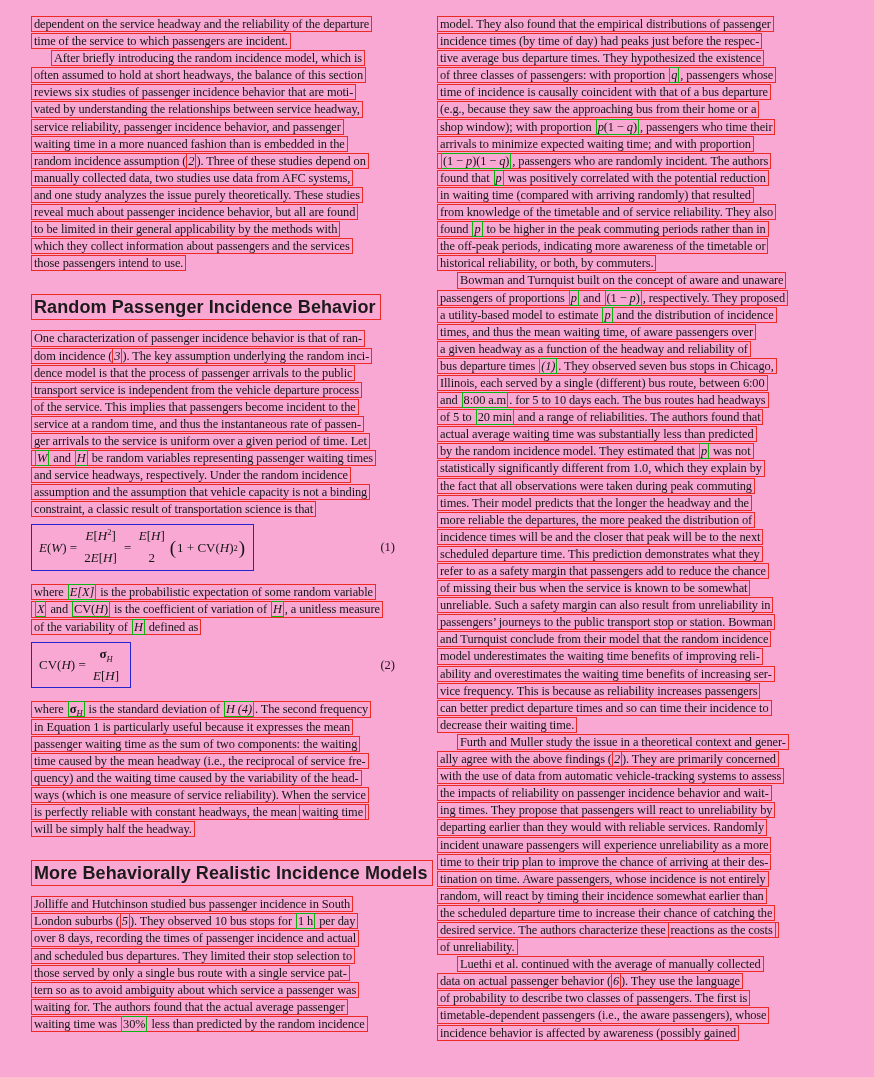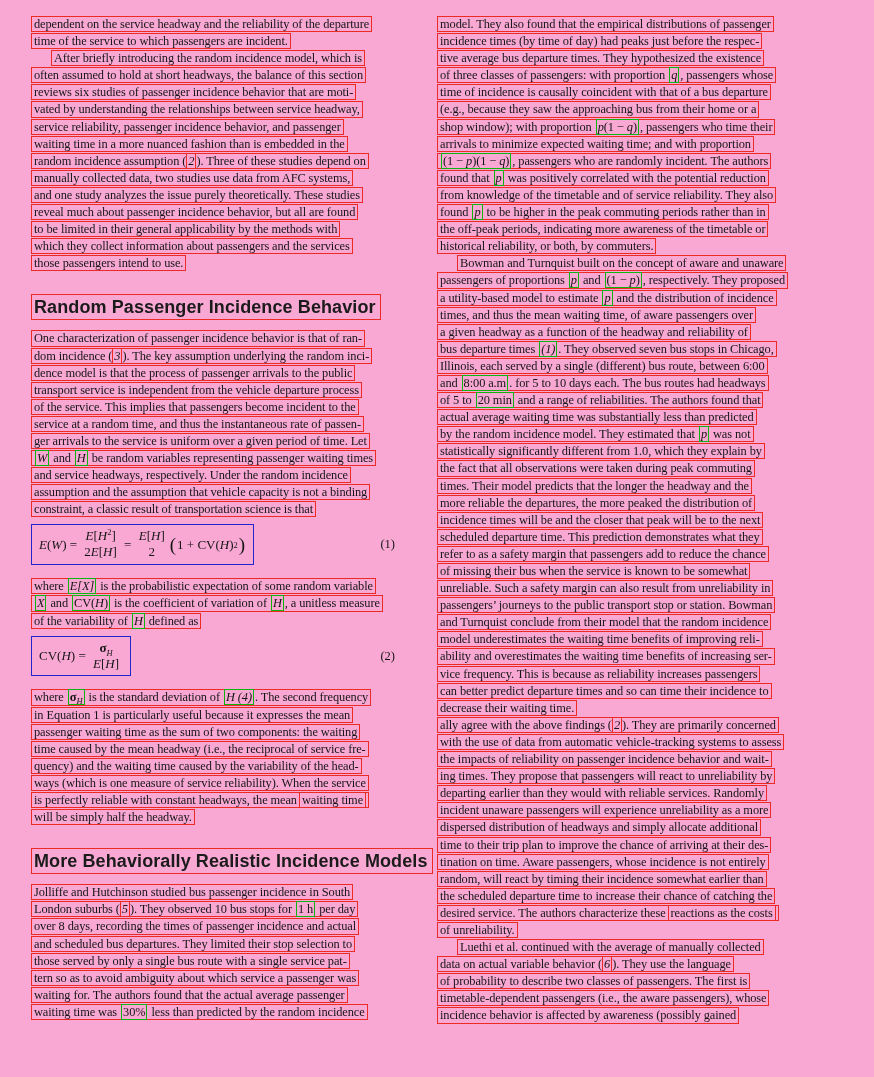--- a/index.html
+++ b/index.html
@@ -21,21 +21,21 @@
   .hblk{margin:23px 0 10px;}
   .hbox{border:1px solid var(--red);width:max-content;
         font-family:"Liberation Sans",sans-serif;font-weight:700;
         font-size:18px;letter-spacing:0.1px;padding:2px 4px 1px 2px;color:#1b1b1b;}
   .eqwrap{display:flex;align-items:center;margin:7px 0 13px;width:100%;}
   .eqbox{border:1.5px solid var(--blue);padding:4px 7px;display:inline-flex;
          align-items:center;font-size:13px;white-space:pre;}
   .eqnum{margin-left:auto;padding-right:10px;font-size:12.5px;}
   .frac{display:inline-flex;flex-direction:column;align-items:center;margin:0 2px;}
   .fn,.fd{display:block;line-height:1.15;padding:0 2px;text-align:center;}
-  .fn{border-bottom:1px solid #f9a8d4;}
+  .fn{border-bottom:7px solid #f9a8d4;}
   .big{font-size:19px;line-height:0.9;margin:0 1px;}
 </style>
 </head>
 <body>
 
 <div class="page">
   <div class="col" id="col-left">
       <div class="para">
         <div class="line"><span>dependent on the service headway and the reliability of the departure</span></div>
         <div class="line"><span>time of the service to which passengers are incident.</span></div>
@@ -113,20 +113,21 @@
         <div class="line"><span>model. They also found that the empirical distributions of passenger</span></div>
         <div class="line"><span>incidence times (by time of day) had peaks just before the respec-</span></div>
         <div class="line"><span>tive average bus departure times. They hypothesized the existence</span></div>
         <div class="line"><span>of three classes of passengers: with proportion </span><span class="it gb">q</span><span>, passengers whose</span></div>
         <div class="line"><span>time of incidence is causally coincident with that of a bus departure</span></div>
         <div class="line"><span>(e.g., because they saw the approaching bus from their home or a</span></div>
         <div class="line"><span>shop window); with proportion </span><span class="gb"><span class="it">p</span><span>(1 − </span><span class="it">q</span><span>)</span></span><span>, passengers who time their</span></div>
         <div class="line"><span>arrivals to minimize expected waiting time; and with proportion</span></div>
         <div class="line"><span class="gb"><span>(1 − </span><span class="it">p</span><span>)(1 − </span><span class="it">q</span><span>)</span></span><span>, passengers who are randomly incident. The authors</span></div>
         <div class="line"><span>found that </span><span class="it gb">p</span><span> was positively correlated with the potential reduction</span></div>
+        <div class="line"><span>in waiting time (compared with arriving randomly) that resulted</span></div>
         <div class="line"><span>from knowledge of the timetable and of service reliability. They also</span></div>
         <div class="line"><span>found </span><span class="it gb">p</span><span> to be higher in the peak commuting periods rather than in</span></div>
         <div class="line"><span>the off-peak periods, indicating more awareness of the timetable or</span></div>
         <div class="line"><span>historical reliability, or both, by commuters.</span></div>
       </div>
       <div class="para">
         <div class="line ind"><span>Bowman and Turnquist built on the concept of aware and unaware</span></div>
         <div class="line"><span>passengers of proportions </span><span class="it gb">p</span><span> and </span><span class="gb"><span>(1 − </span><span class="it">p</span><span>)</span></span><span>, respectively. They proposed</span></div>
         <div class="line"><span>a utility-based model to estimate </span><span class="it gb">p</span><span> and the distribution of incidence</span></div>
         <div class="line"><span>times, and thus the mean waiting time, of aware passengers over</span></div>
@@ -148,35 +149,35 @@
         <div class="line"><span>unreliable. Such a safety margin can also result from unreliability in</span></div>
         <div class="line"><span>passengers’ journeys to the public transport stop or station. Bowman</span></div>
         <div class="line"><span>and Turnquist conclude from their model that the random incidence</span></div>
         <div class="line"><span>model underestimates the waiting time benefits of improving reli-</span></div>
         <div class="line"><span>ability and overestimates the waiting time benefits of increasing ser-</span></div>
         <div class="line"><span>vice frequency. This is because as reliability increases passengers</span></div>
         <div class="line"><span>can better predict departure times and so can time their incidence to</span></div>
         <div class="line"><span>decrease their waiting time.</span></div>
       </div>
       <div class="para">
+        <div class="line ind"><span>Furth and Muller study the issue in a theoretical context and gener-</span></div>
         <div class="line"><span>ally agree with the above findings (</span><span class="it rb">2</span><span>). They are primarily concerned</span></div>
         <div class="line"><span>with the use of data from automatic vehicle-tracking systems to assess</span></div>
         <div class="line"><span>the impacts of reliability on passenger incidence behavior and wait-</span></div>
         <div class="line"><span>ing times. They propose that passengers will react to unreliability by</span></div>
         <div class="line"><span>departing earlier than they would with reliable services. Randomly</span></div>
         <div class="line"><span>incident unaware passengers will experience unreliability as a more</span></div>
-        <div class="line"><span>dispersed distribution of headways and simply allocate additional</span></div>
         <div class="line"><span>time to their trip plan to improve the chance of arriving at their des-</span></div>
         <div class="line"><span>tination on time. Aware passengers, whose incidence is not entirely</span></div>
         <div class="line"><span>random, will react by timing their incidence somewhat earlier than</span></div>
         <div class="line"><span>the scheduled departure time to increase their chance of catching the</span></div>
         <div class="line"><span>desired service. The authors characterize these</span><span class="sb">reactions as the costs</span></div>
         <div class="line"><span>of unreliability.</span></div>
       </div>
       <div class="para">
         <div class="line ind"><span>Luethi et al. continued with the average of manually collected</span></div>
-        <div class="line"><span>data on actual variable behavior (</span><span class="it rb">6</span><span>). They use the language</span></div>
+        <div class="line"><span>data on actual passenger behavior (</span><span class="it rb">6</span><span>). They use the language</span></div>
         <div class="line"><span>of probability to describe two classes of passengers. The first is</span></div>
         <div class="line"><span>timetable-dependent passengers (i.e., the aware passengers), whose</span></div>
         <div class="line"><span>incidence behavior is affected by awareness (possibly gained</span></div>
       </div>
     </div>
 </div>
 
 </body></html>

